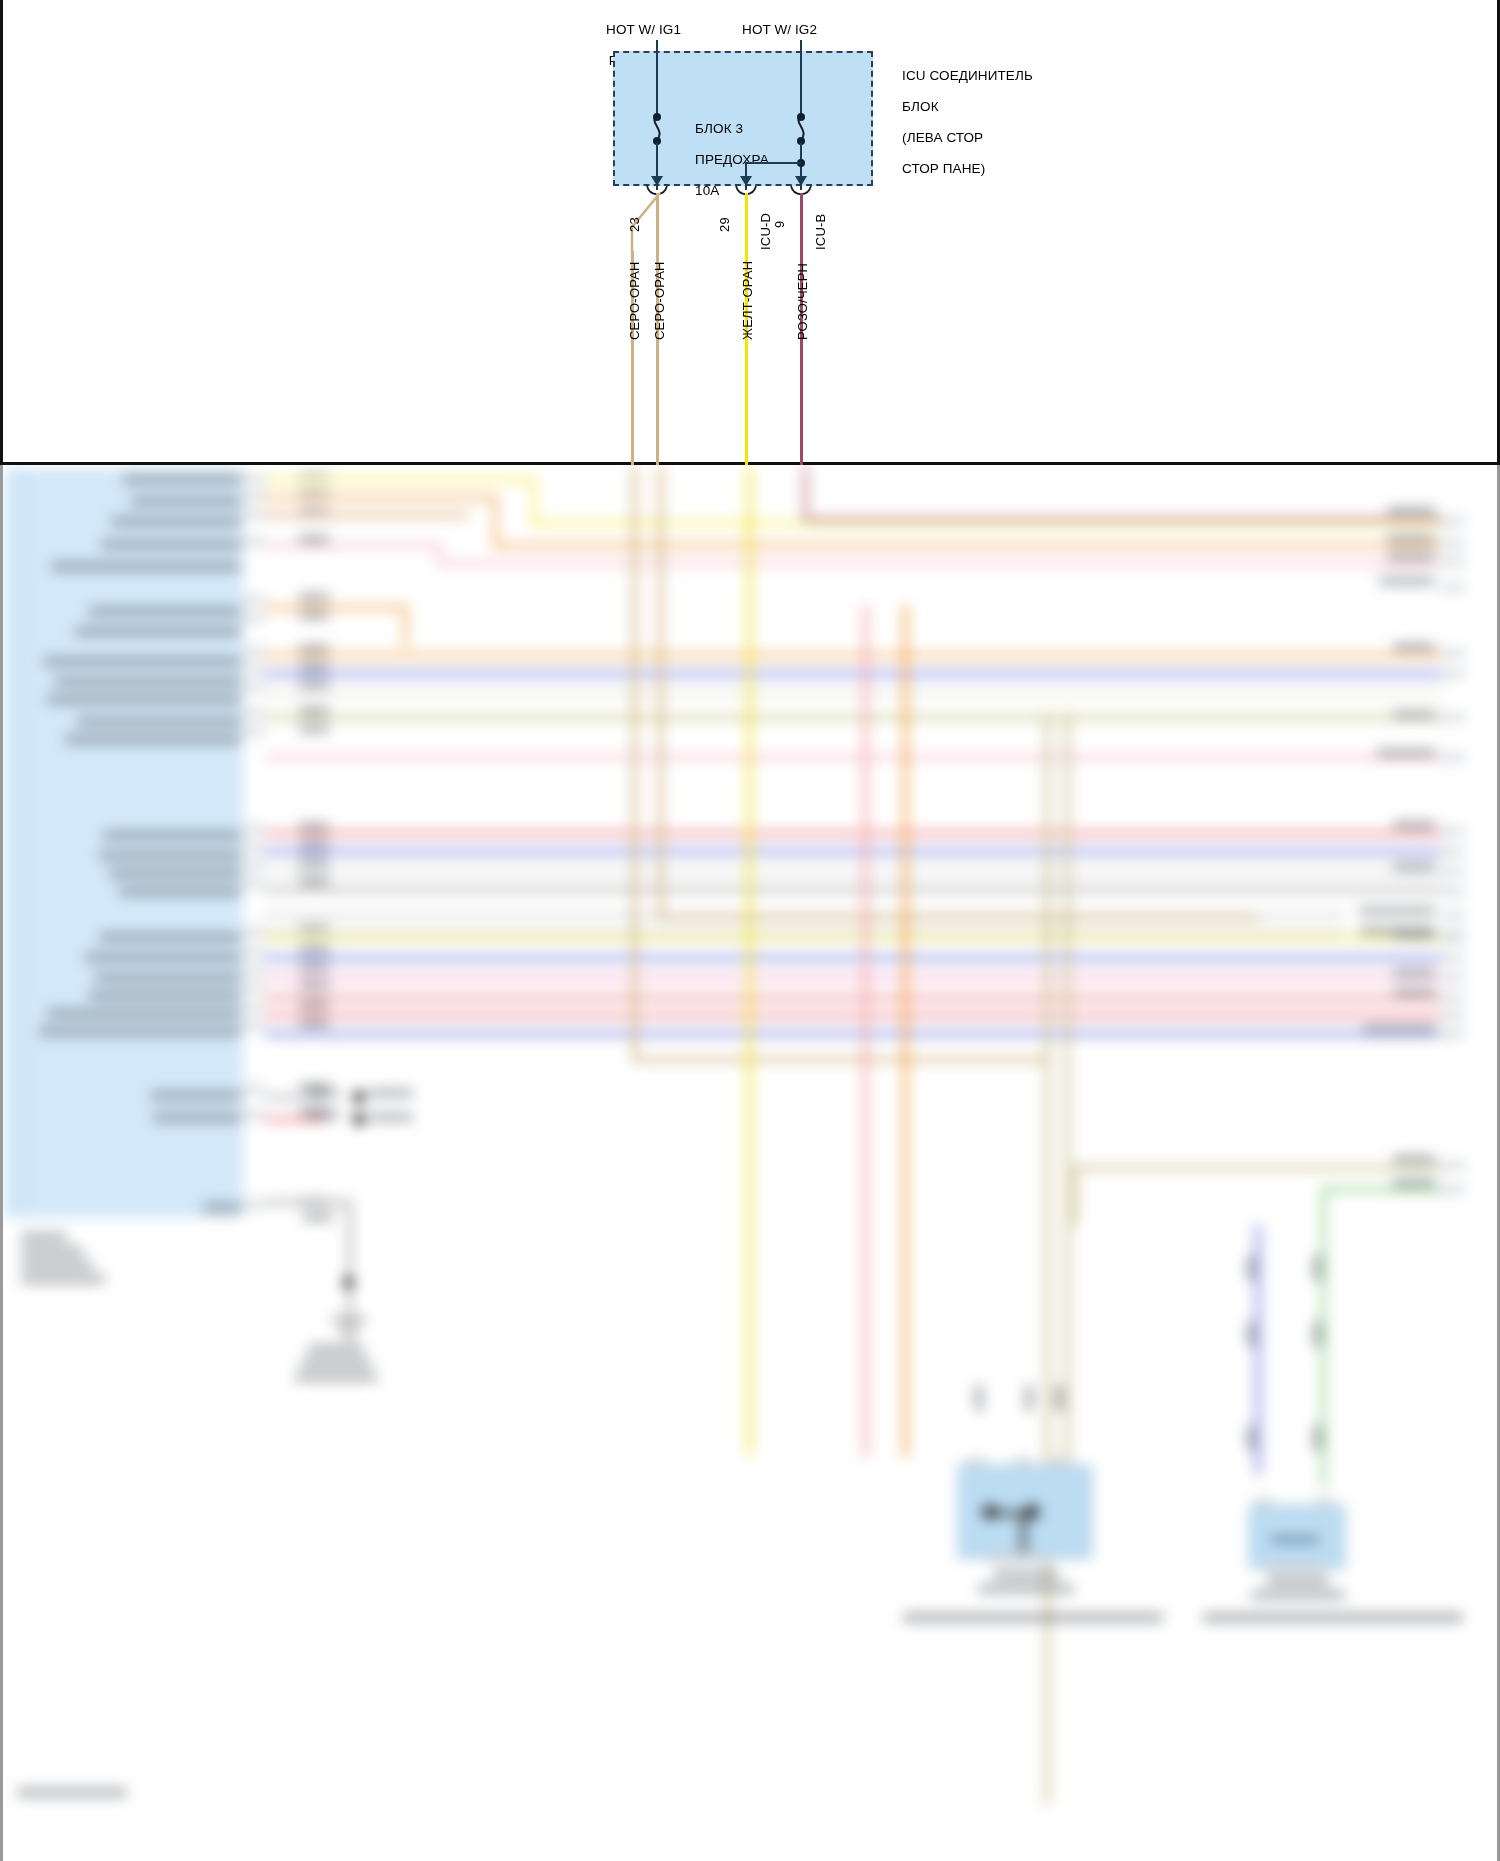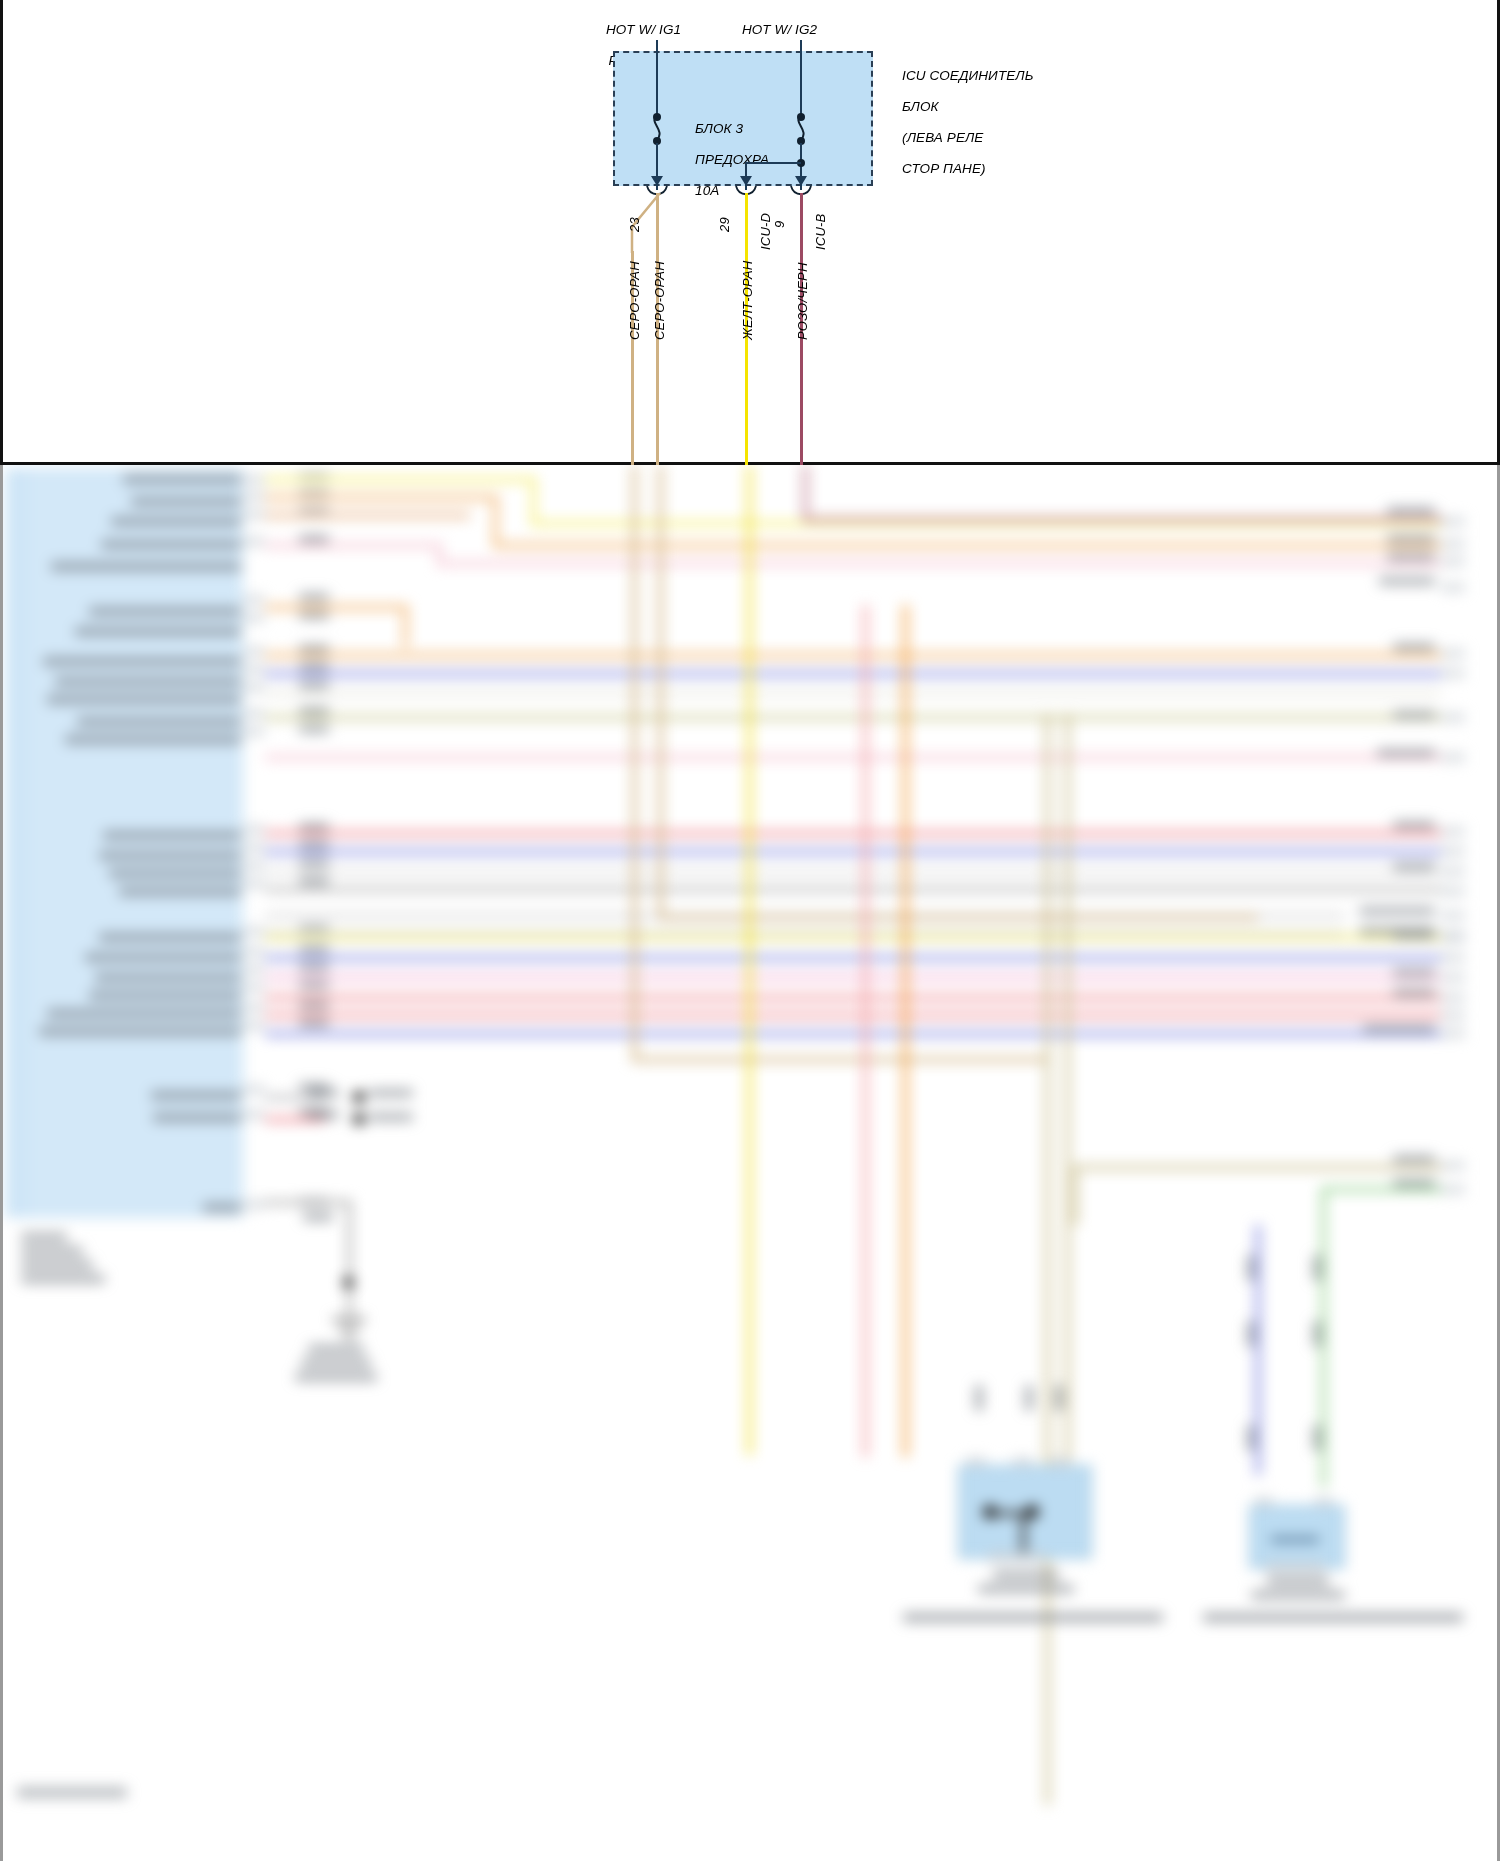--- a/index.html
+++ b/index.html
@@ -7,21 +7,21 @@
   body{
     width:1500px;height:1861px;
     background:#ffffff;
     font-family:"Liberation Sans", sans-serif;
     overflow:hidden;
     position:relative;
   }
   #page{position:absolute;inset:0;width:1500px;height:1861px;}
 
   
-  .sharp{position:absolute;left:0;top:0;width:1500px;height:465px;z-index:5;font-style:italic;}
+  .sharp{position:absolute;left:0;top:0;width:1500px;height:465px;z-index:5;}
   .sharp-frame{
     position:absolute;left:0;top:0;width:1500px;height:465px;
     border-left:3px solid #111;border-right:3px solid #111;
     border-bottom:3px solid #111;
     box-sizing:border-box;
   }
 
   
   .fusebox{
     position:absolute;
@@ -114,21 +114,21 @@
       <span>HOT W/ IG2</span><br>
       <span>РЕЛЕ ПОД</span><br>
       <span>НАПРЯЖ</span>
     </div>
 
     <div class="fusebox"></div>
 
     <div class="lbl l" style="left:879px;top:52px;width:220px;">
       <span>ICU СОЕДИНИТЕЛЬ</span><br>
       <span>БЛОК</span><br>
-      <span>(ЛЕВА РЕЛЕ</span><br>
+      <span>(ЛЕВА СТОР</span><br>
       <span>СТОР ПАНЕ)</span>
     </div>
 
     <div class="vline" style="left:656px;top:40px;height:75px;"></div>
     <div class="dot" style="left:653px;top:113px;"></div>
 
     <svg style="position:absolute;left:648px;top:116px;" width="18" height="26">
       <path d="M9 0 C 0 6, 18 14, 9 24" stroke="#10202f" stroke-width="2" fill="none"></path>
     </svg>
     <div class="dot" style="left:653px;top:137px;"></div>

